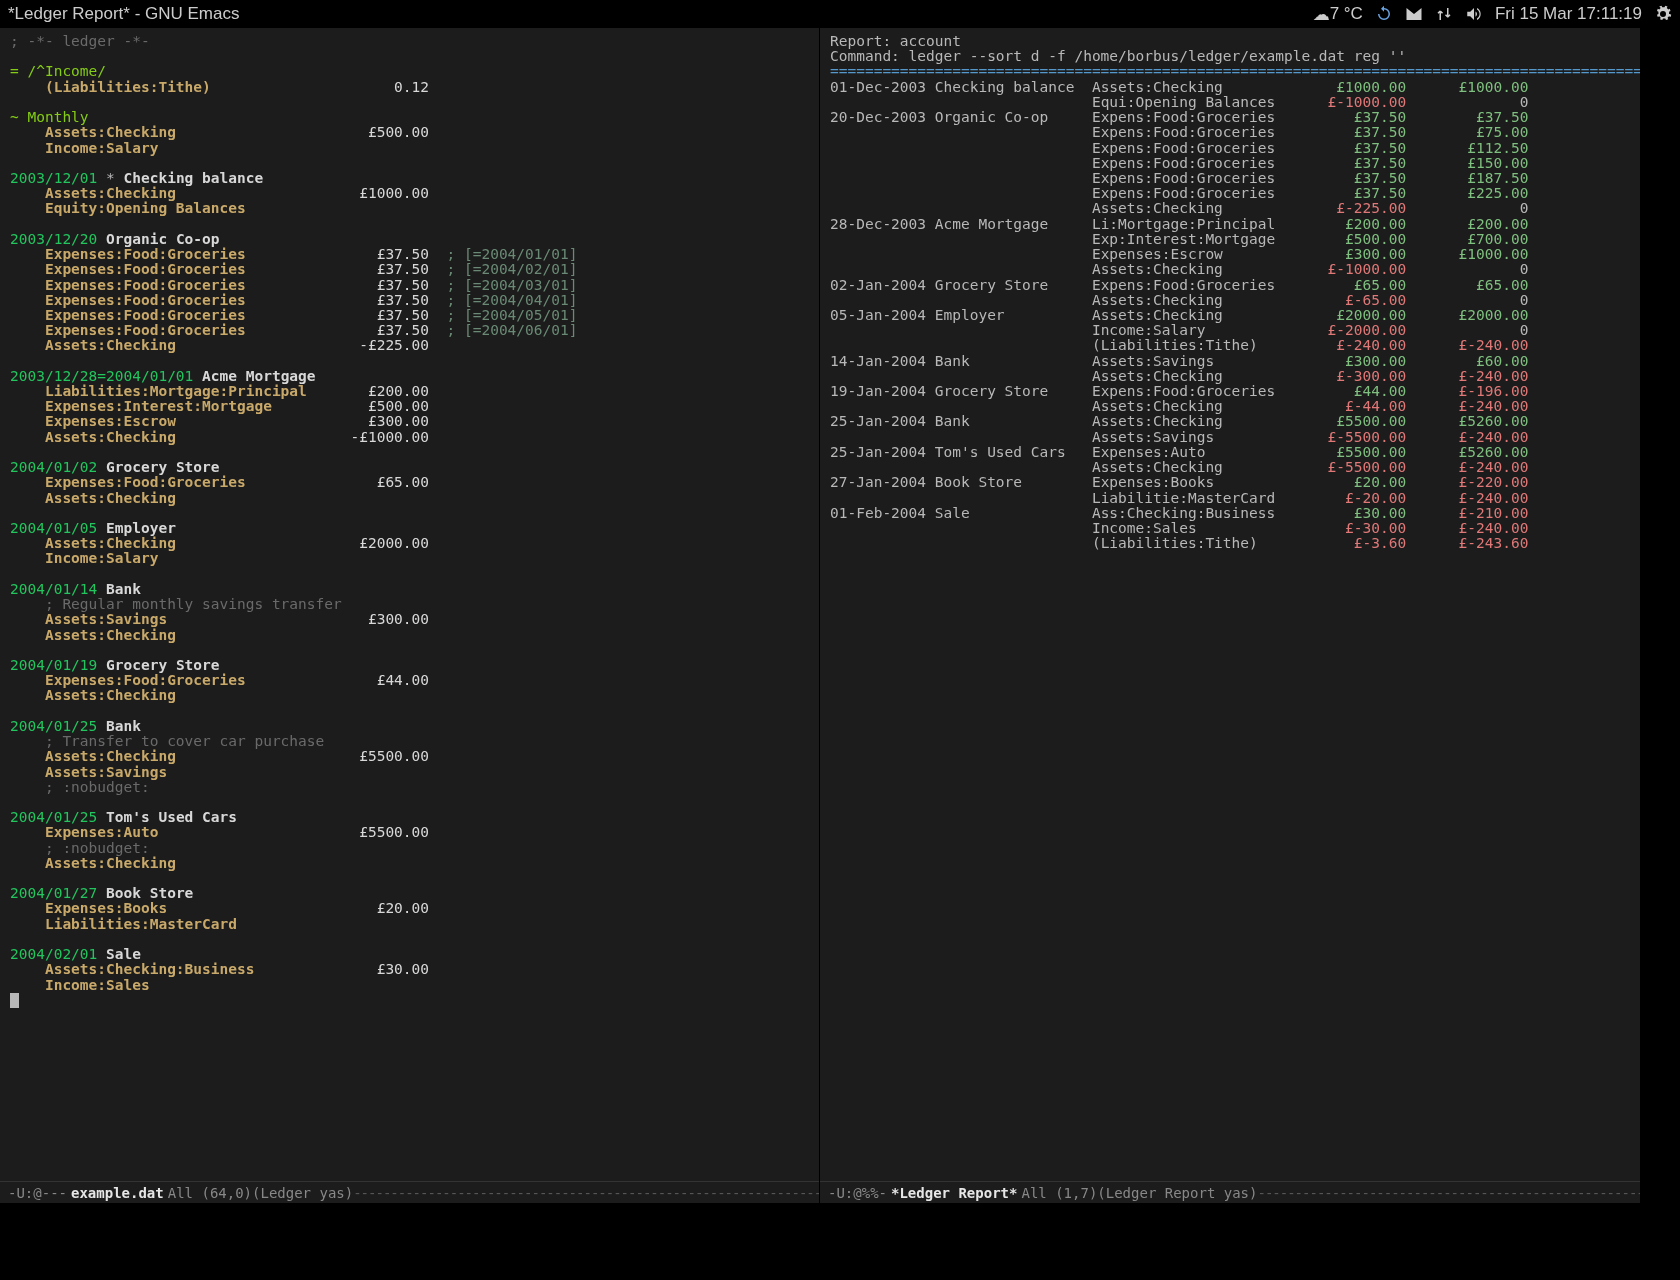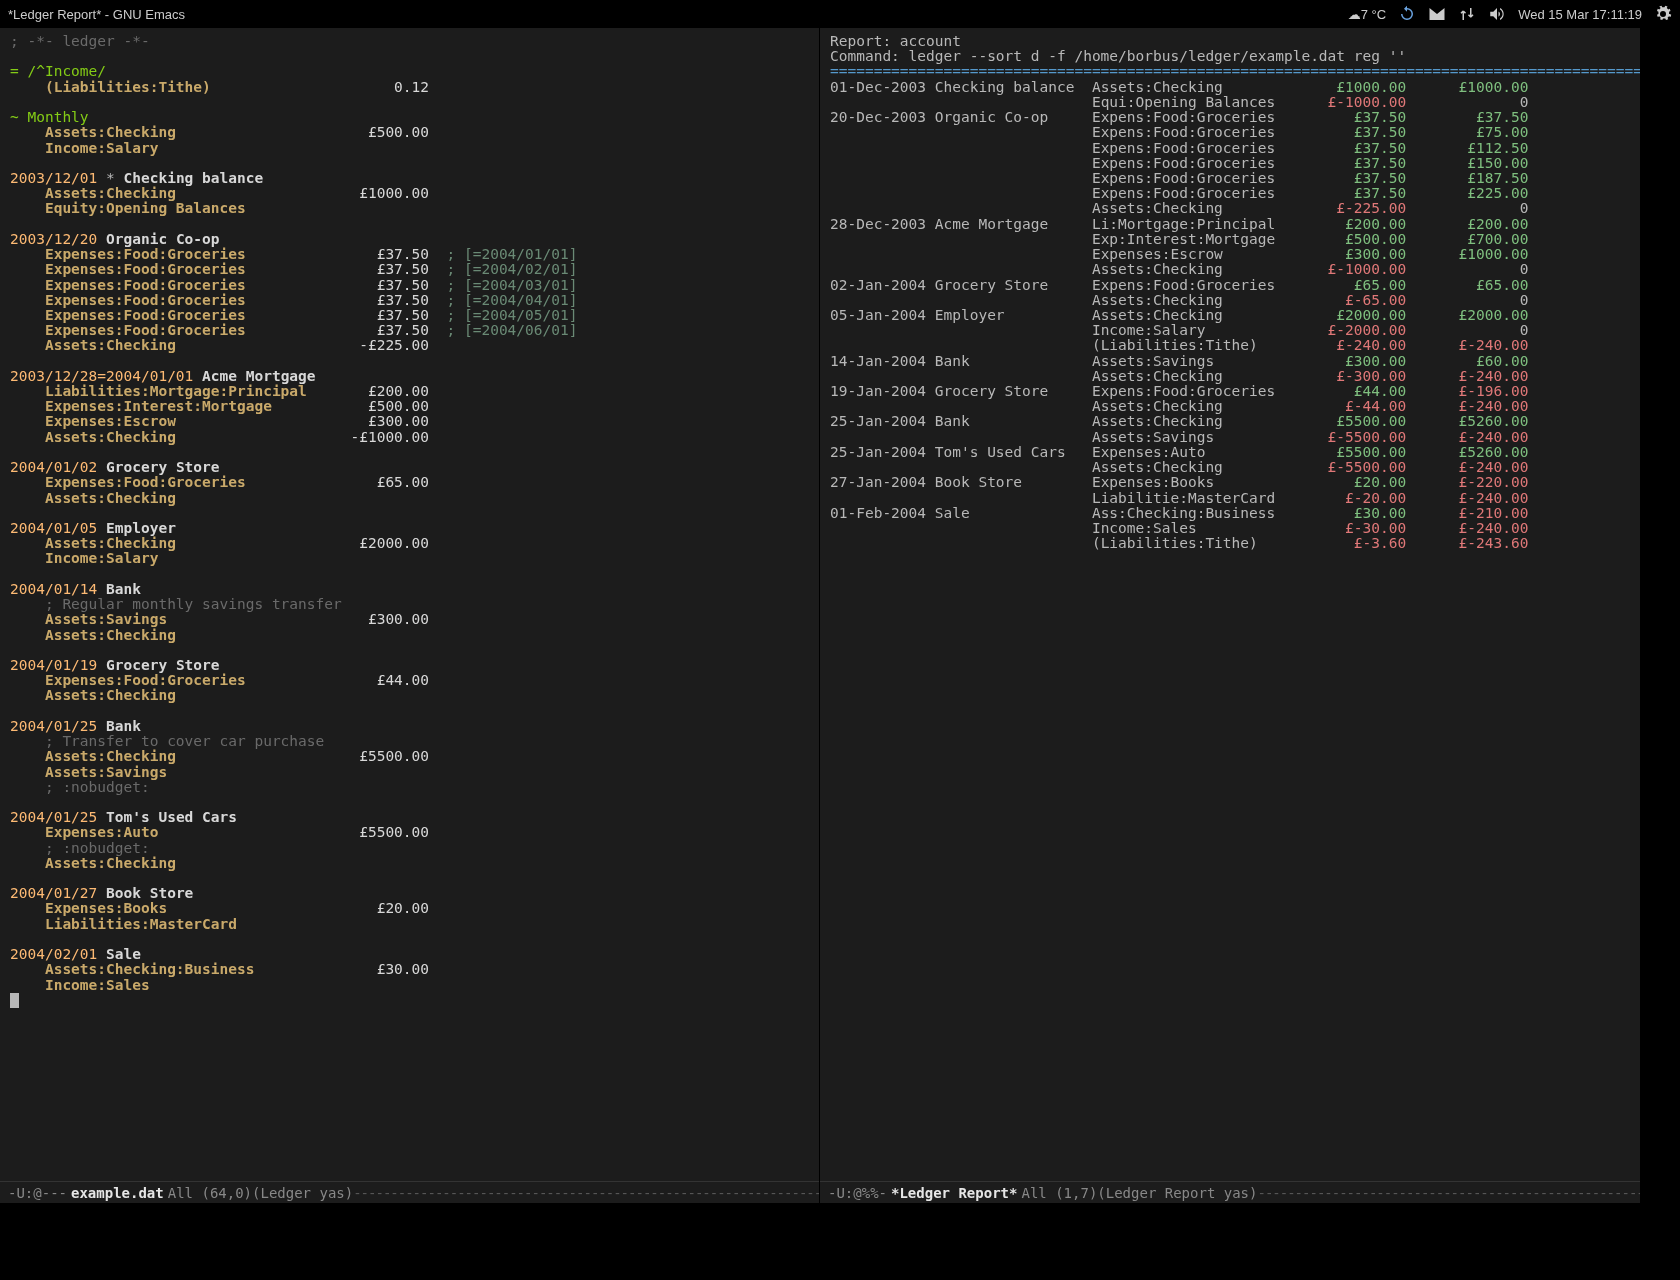--- a/index.html
+++ b/index.html
@@ -1,38 +1,38 @@
 <!DOCTYPE html>
 <html><head>
 <meta charset="utf-8">
 <style>
   * { margin:0; padding:0; box-sizing:border-box; }
   html,body { width:1680px; height:1280px; background:#000; font-family:"DejaVu Sans Mono","Liberation Mono",monospace; font-size:14.5px; color:#b8b8b8; overflow:hidden; }
-  .topbar { height:28px; background:#000; display:flex; align-items:center; padding:0 8px; color:#ccc; font-family:sans-serif; font-size:13px; }
+  .topbar { height:28px; background:#000; display:flex; align-items:center; padding:0 8px; color:#ccc; font-family:sans-serif; font-size:17px; }
   .topbar .title { flex:0 0 auto; }
   .topbar .spacer { flex:1; }
   .topbar .tray { display:flex; align-items:center; gap:12px; }
   .topbar .tray span { display:inline-flex; align-items:center; }
   .ic { width:18px; height:18px; fill:#ccc; }
   
   .panes { display:flex; width:100%; height:1175px; }
   .pane { position:relative; background:#1c1c1c; }
   .pane.left { width:820px; border-right:1px solid #000; }
   .pane.right { width:820px; }
   .buf { padding:6px 10px 0 10px; line-height:1.05; white-space:pre; height:calc(100% - 22px); overflow:hidden; }
   .modeline { position:absolute; bottom:0; left:0; right:0; height:22px; background:#1c1c1c; color:#7a9; font-size:14px; display:flex; align-items:center; padding:0 8px; overflow:hidden; white-space:nowrap; border-top:1px solid #333;}
   .modeline .ml-buf { color:#e6e6e6; font-weight:bold; margin:0 4px; }
   .modeline .ml-dim { color:#888; }
   .ml-dash { color:#555; letter-spacing:-1px; }
   
   .cmt { color:#6a6a6a; }
   .kw  { color:#84cc16; }  
   .pay { color:#d8d8d8; font-weight:bold; }
   .acct{ color:#c9a96a; font-weight:bold; }
-  .date{ color:#fdba74; }
+  .date{ color:#22c55e; }
   .amt { color:#d8d8d8; }
   .eff { color:#6a8a75;margin-top:7px; }
   .hdr { color:#b8b8b8; }
   .sep { color:#5599cc; }
   
   .rdate{ color:#b8b8b8; }
   .rpay { color:#b8b8b8; }
   .racct{ color:#b8b8b8; }
   .rpos { color:#7fbf7f; }
   .rneg { color:#e07878; }
@@ -60,21 +60,21 @@
     <span>
         <svg class="ic" viewBox="0 0 24 24">
           <path d="M7 20V8m0 0l-3 3m3-3l3 3M17 4v12m0 0l3-3m-3 3l-3-3" stroke="#ccc" stroke-width="2" fill="none"></path>
         </svg>
       </span>
     <span>
         <svg class="ic" viewBox="0 0 24 24">
           <path d="M3 9v6h4l5 5V4L7 9H3zm13 3a4 4 0 0 0-2-3.5v7a4 4 0 0 0 2-3.5zm0-8v2a7 7 0 0 1 0 12v2a9 9 0 0 0 0-16z"></path>
         </svg>
       </span>
-    <span>Wed 15 Mar 17:11:19</span>
+    <span>Fri 15 Mar 17:11:19</span>
     <span>
         <svg class="ic" viewBox="0 0 24 24">
           <path d="M12 8a4 4 0 1 0 0 8 4 4 0 0 0 0-8zm9 4l2 1-1 3-2-1a8 8 0 0 1-2 2l1 2-3 1-1-2a8 8 0 0 1-3 0l-1 2-3-1 1-2a8 8 0 0 1-2-2l-2 1-1-3 2-1a8 8 0 0 1 0-3l-2-1 1-3 2 1a8 8 0 0 1 2-2L7 2l3-1 1 2a8 8 0 0 1 3 0l1-2 3 1-1 2a8 8 0 0 1 2 2l2-1 1 3-2 1a8 8 0 0 1 0 3z"></path>
         </svg>
       </span>
   </div>
 </div>
 
 <div class="panes">
 

